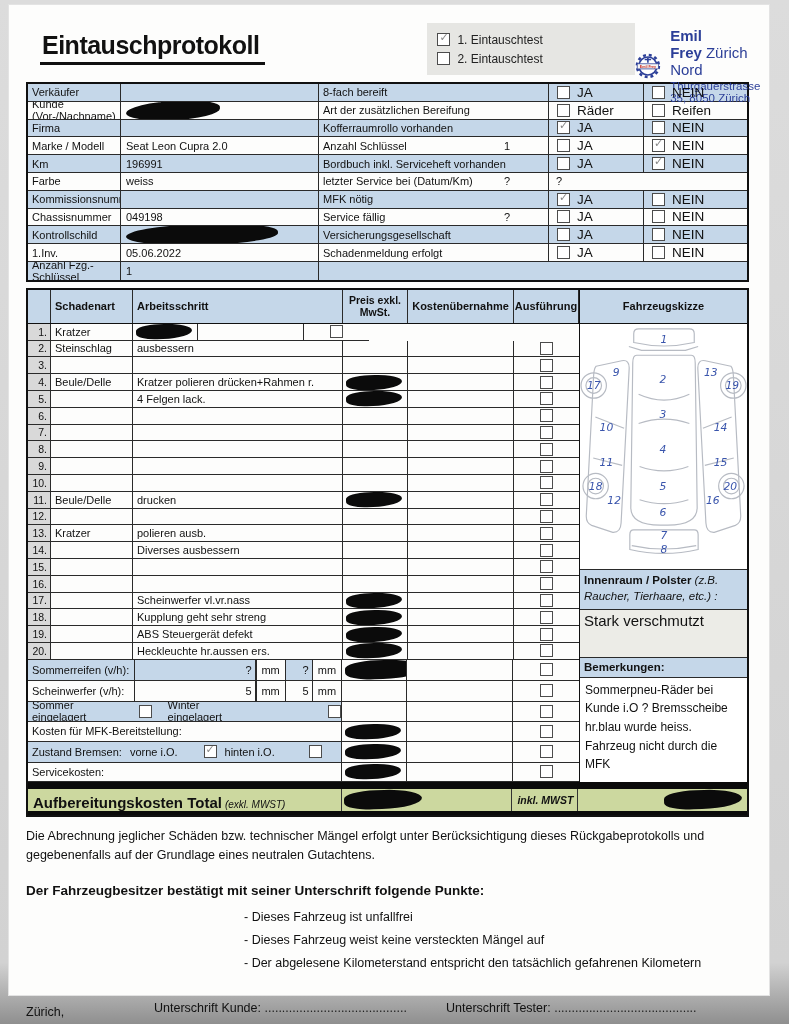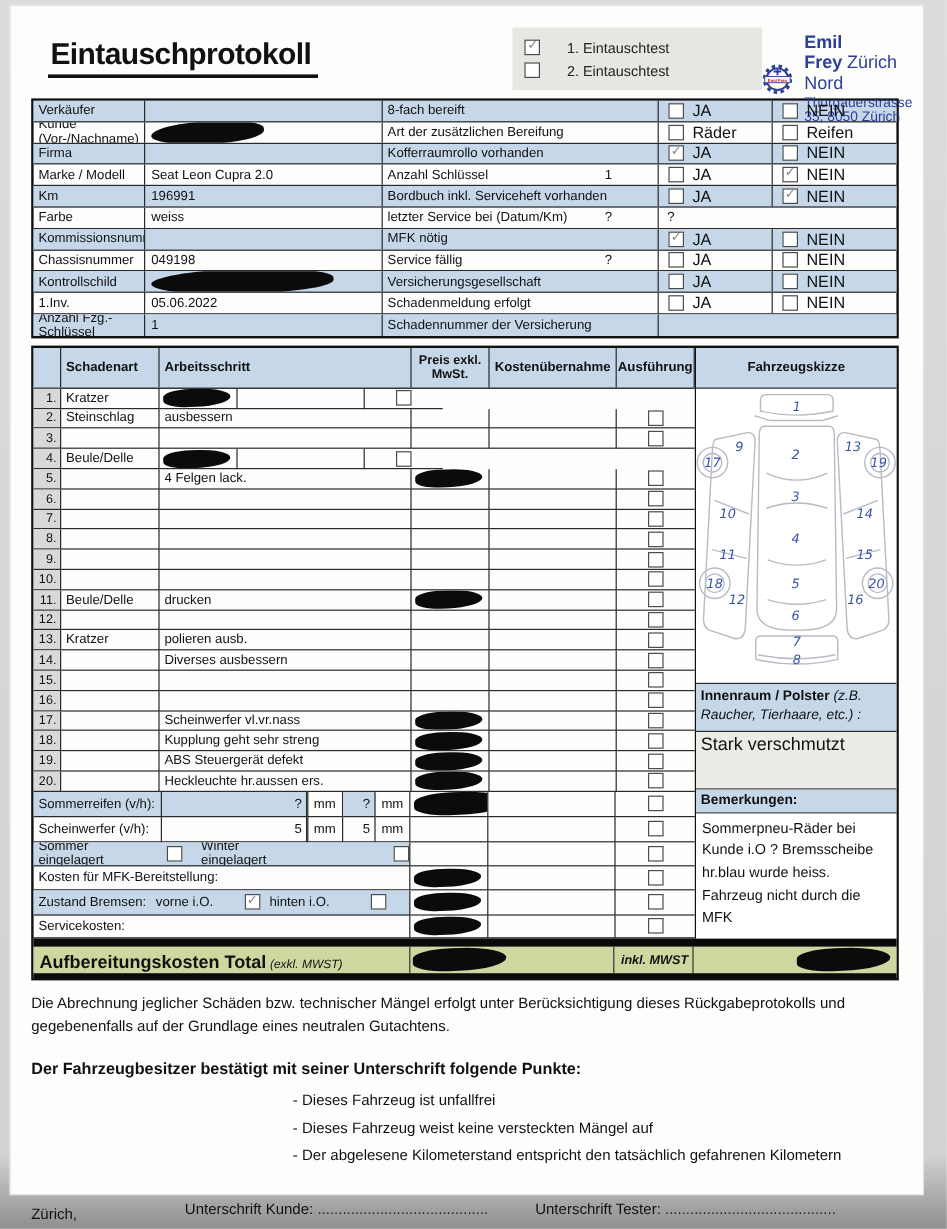--- a/index.html
+++ b/index.html
@@ -11,21 +11,21 @@
   }
   .page{
     position:absolute;left:8px;top:4px;width:762px;height:992px;
     background:#fdfdfc;padding:0 22px 0 17px;border:1px solid #e3e3e3;
   }
   
   .header{display:flex;align-items:flex-start;margin-top:18px;height:54px}
   .title{font-size:25px;font-weight:bold;letter-spacing:-0.5px;border-bottom:3px solid #101010;
     padding:0 6px 2px 2px;margin-left:14px;margin-top:8px;display:inline-block;flex:none}
   .testbox{background:#e6e6e3;width:208px;padding:7px 10px;margin-left:162px;flex:none}
-  .test-row{display:flex;align-items:center;gap:22px;height:19px}
+  .test-row{display:flex;align-items:center;gap:7px;height:19px}
   .test-label{font-size:12px;color:#222}
   .brand{display:flex;align-items:center;gap:9px;margin-left:auto;margin-top:4px}
   .brand-name{font-size:15px;color:var(--brand)}
   .brand-name b{margin-right:4px}
   .brand-addr{font-size:11.5px;color:var(--brand);margin-top:2px}
   
   .cb{width:13px;height:13px;border:1.6px solid #4c4c4c;background:#fff;display:inline-block;
     position:relative;flex:none;vertical-align:middle}
   .cb.checked::after{content:"✓";position:absolute;left:1px;top:-3px;font-size:11px;color:#878787}
   
@@ -296,23 +296,20 @@
           <span class="it-janein-label">JA</span>
         </div>
         <div class="it-nein last">
           <span class="cb"></span>
           <span class="it-janein-label">NEIN</span>
         </div>
       </div>
       <div class="it-row blue">
         <div class="it-llabel">Anzahl Fzg.-Schlüssel</div>
         <div class="it-lvalue">1</div>
-        <div class="it-rlabel">
-          <span>Schadennummer der Versicherung</span>
-        </div>
         <div class="it-wide last"></div>
       </div>
     </div>
 
   <div class="damage">
     <div class="dt-main">
       <div class="dt-left">
         <div class="dt-head">
           <div class="c-num"></div>
           <div class="c-art">Schadenart</div>
@@ -349,20 +346,21 @@
               <div class="d-schritt"></div>
               <div class="d-preis"></div>
               <div class="d-kosten"></div>
               <div class="d-ausf">
                 <span class="cb"></span>
               </div>
             </div>
             <div class="d-row">
               <div class="d-num">4.</div>
               <div class="d-art">Beule/Delle</div>
+              <div class="d-schritt">Kratzer polieren drücken+Rahmen r.</div>
               <div class="d-preis">
                 <span class="blob"></span>
               </div>
               <div class="d-kosten"></div>
               <div class="d-ausf">
                 <span class="cb"></span>
               </div>
             </div>
             <div class="d-row">
               <div class="d-num">5.</div>

